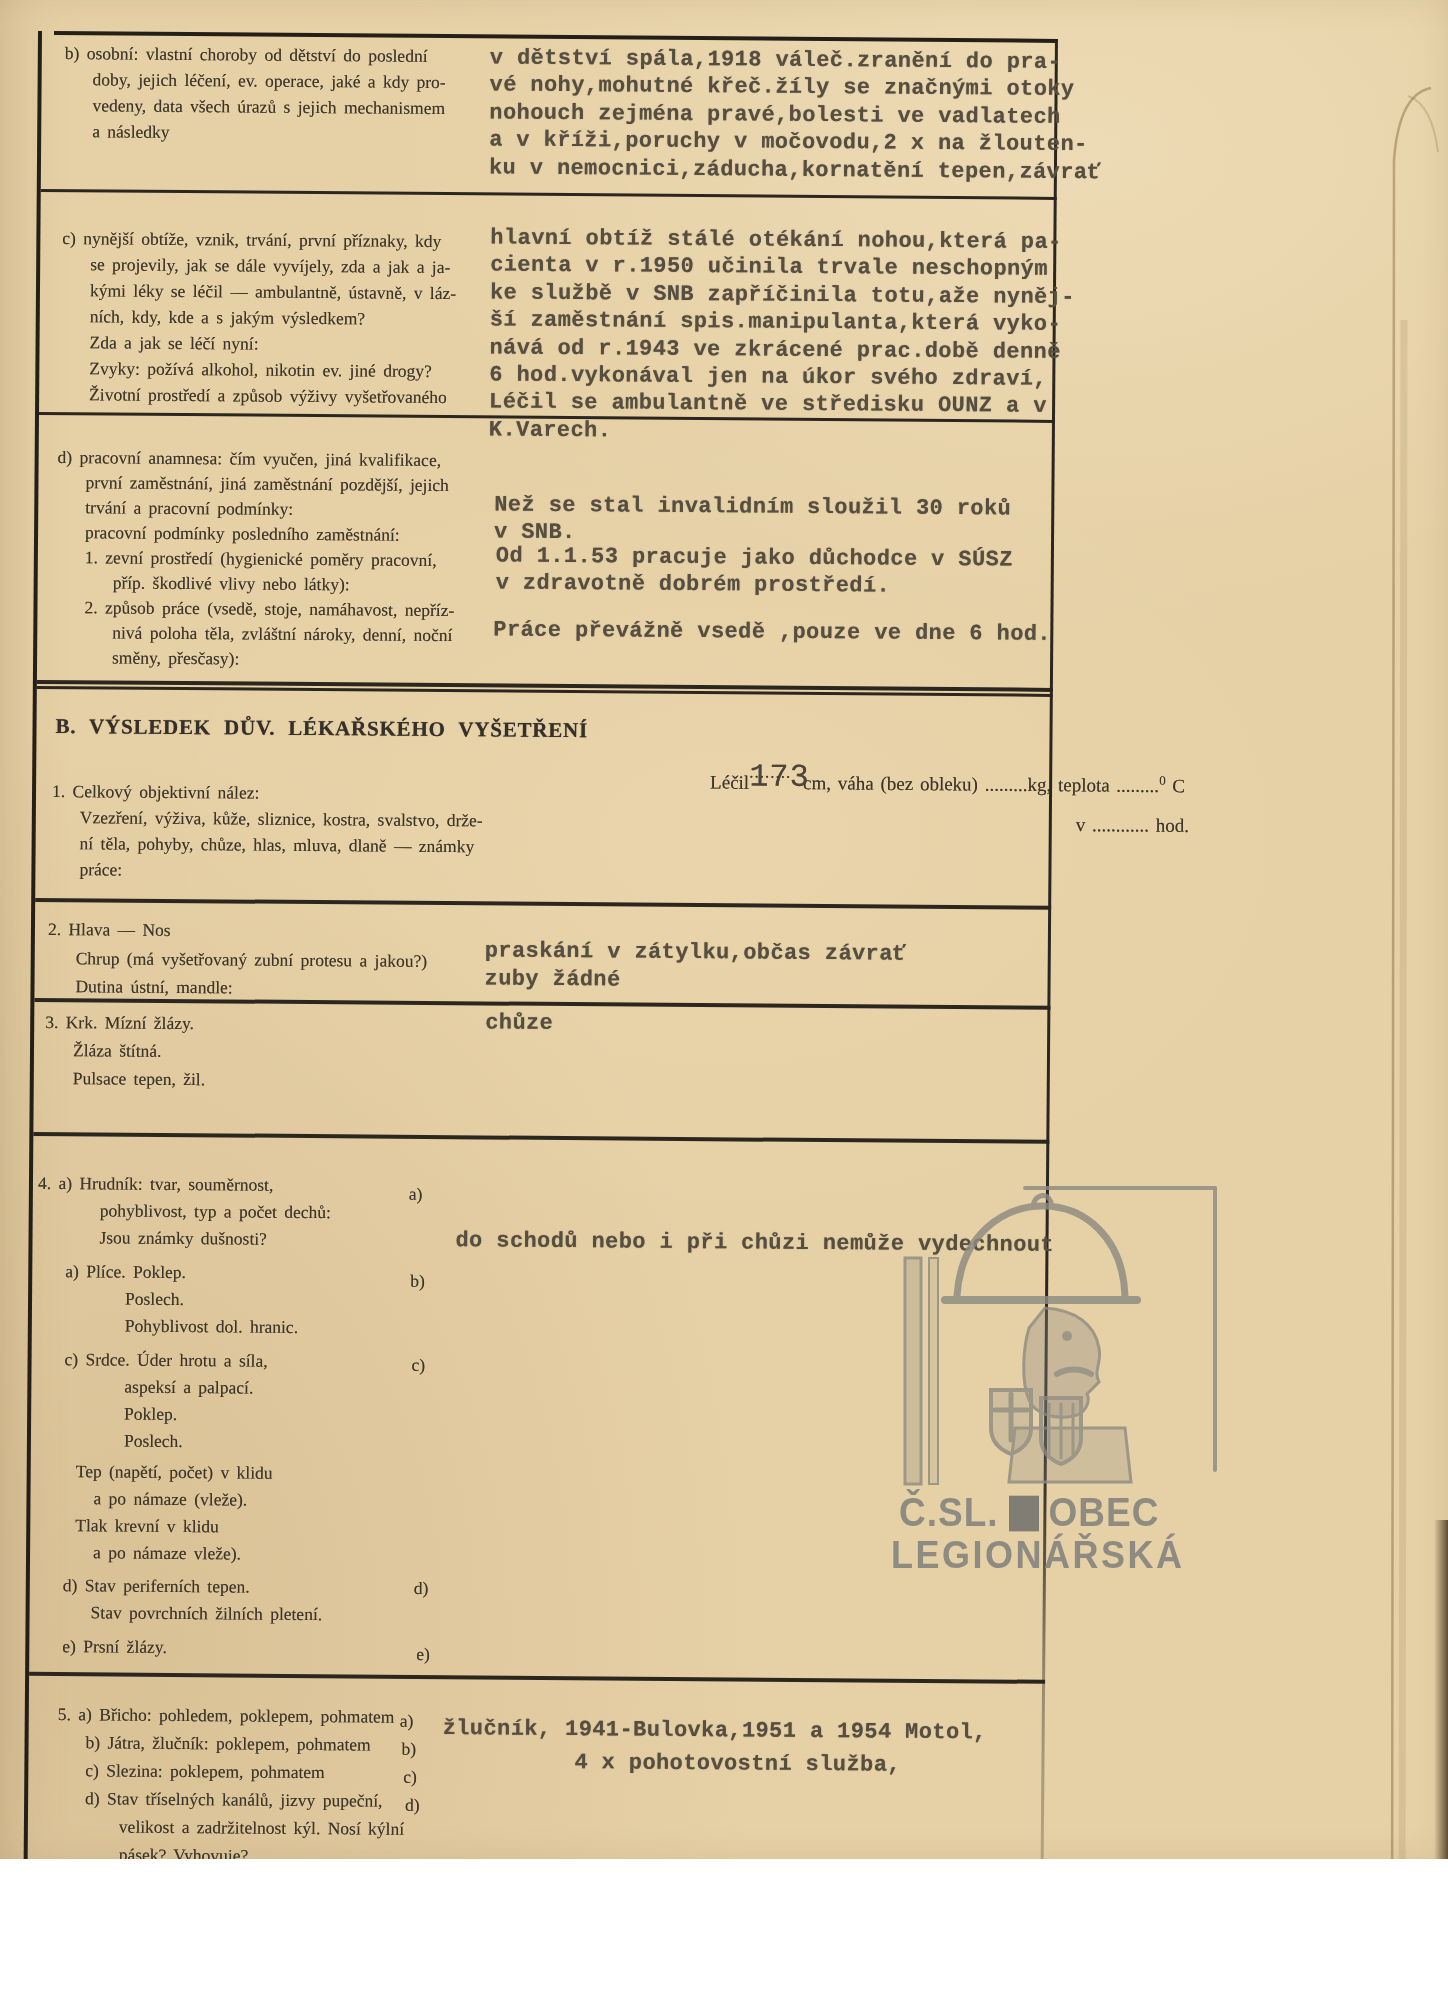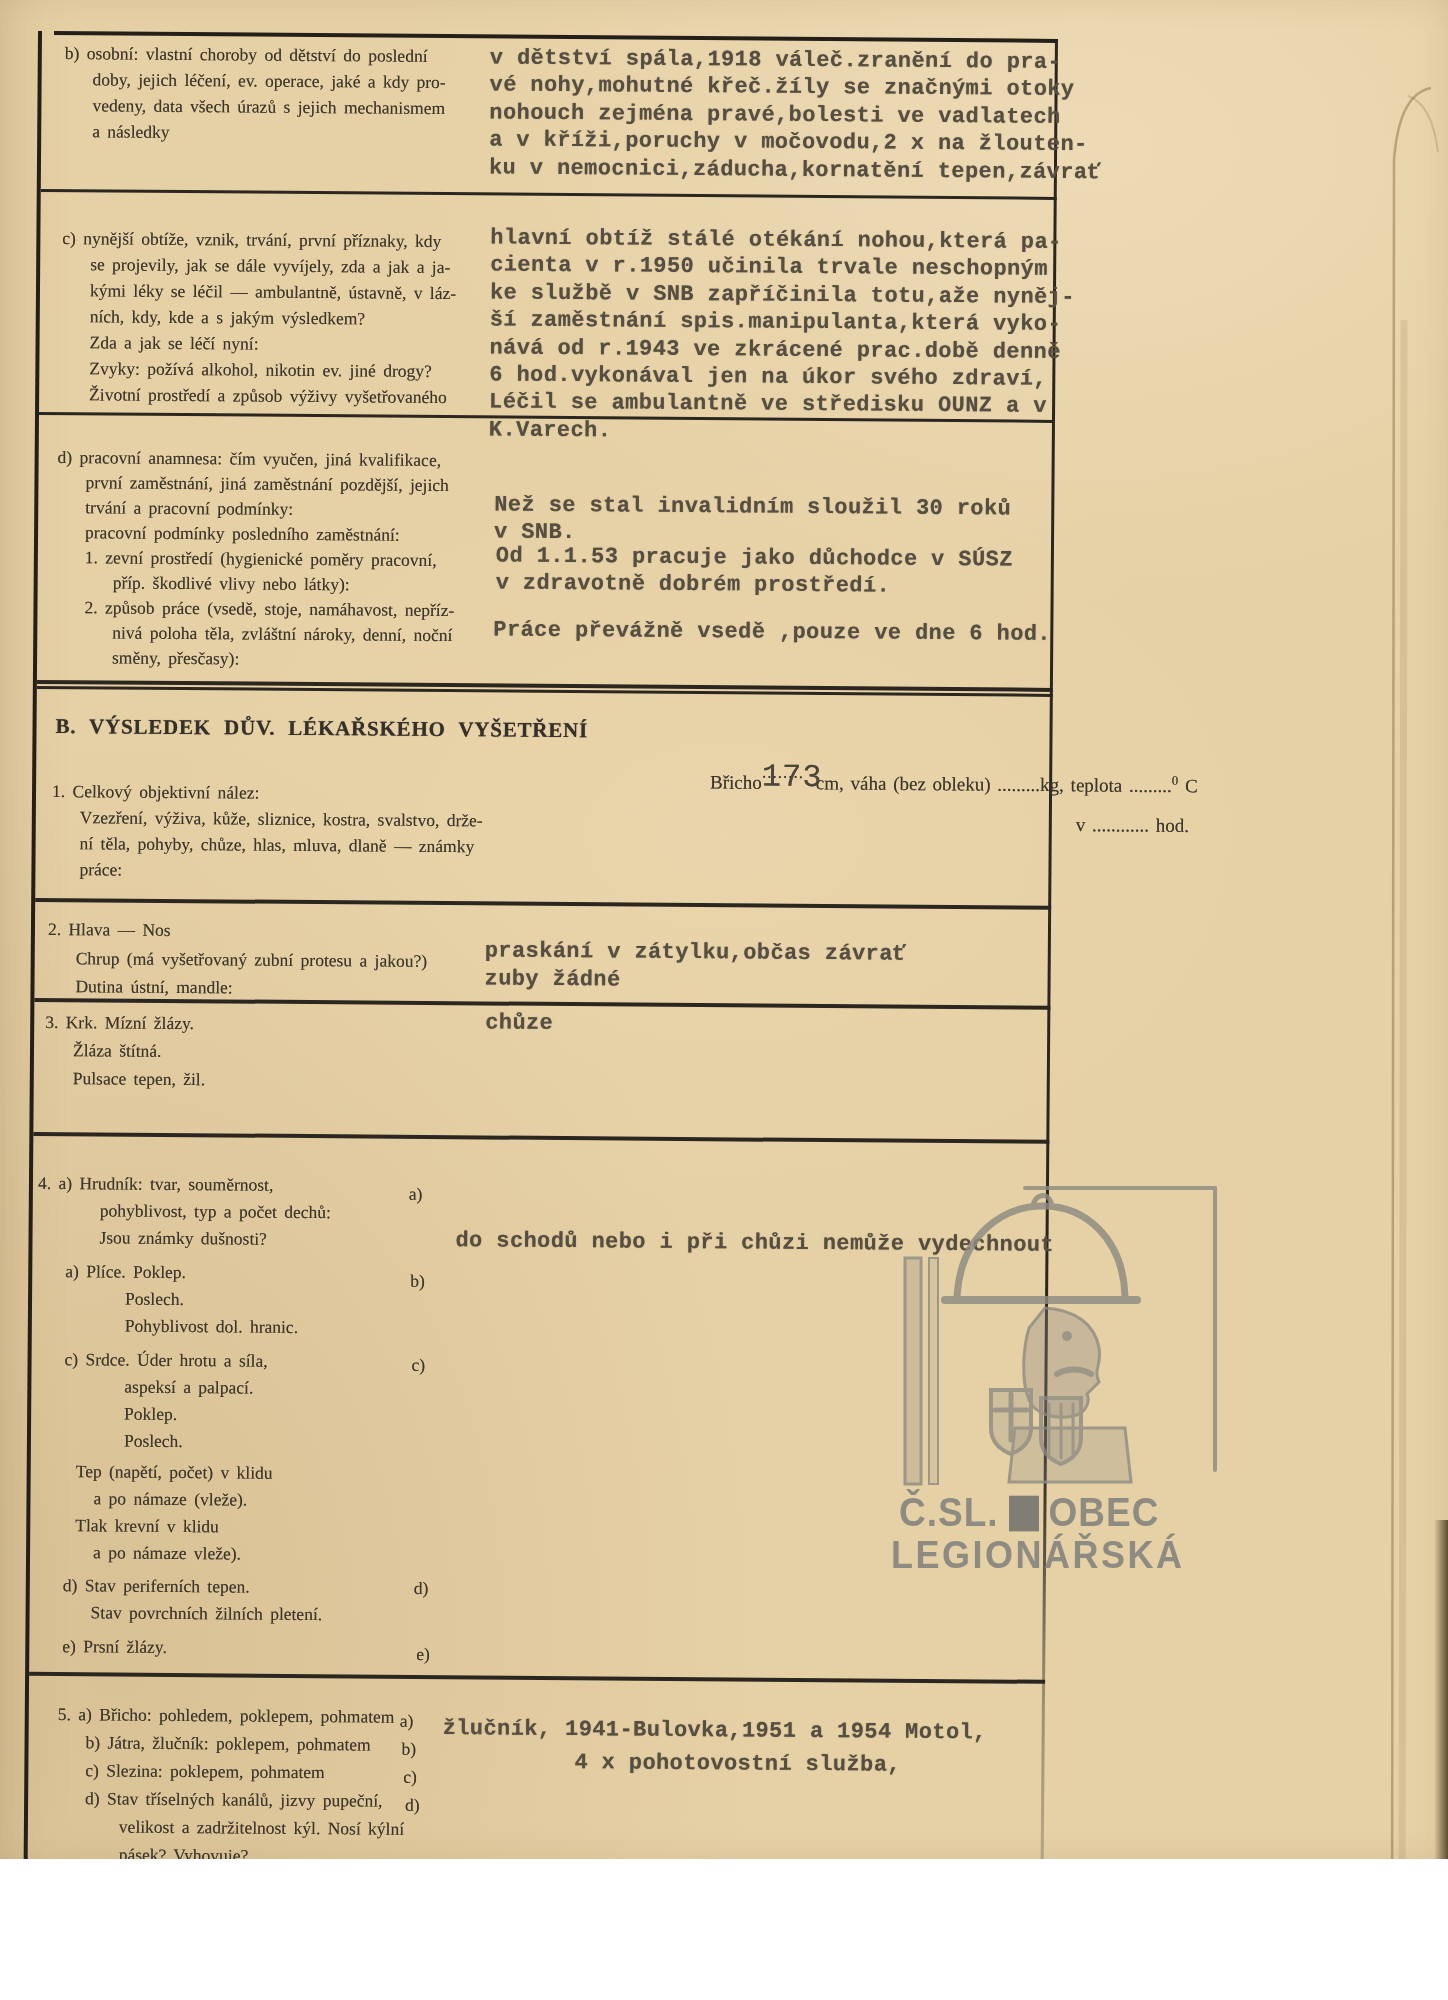--- a/index.html
+++ b/index.html
@@ -136,21 +136,21 @@
 
     <div class="serif bhdr pos" style="left:19px;top:680px">B. VÝSLEDEK DŮV. LÉKAŘSKÉHO VYŠETŘENÍ</div>
 
     <div class="serif pos" style="left:16px;top:745px">
       <div class="px0">1. Celkový objektivní nález:</div>
       <div class="px28">Vzezření, výživa, kůže, sliznice, kostra, svalstvo, drže-</div>
       <div class="px28">ní těla, pohyby, chůze, hlas, mluva, dlaně — známky</div>
       <div class="px28">práce:</div>
     </div>
     <div class="serif vyska pos" style="left:674px;top:726px">
-      <span>Břicho</span><span class="over-dots"><i class="dotrow">........</i><b class="typed173">173</b></span><span>cm, váha (bez obleku)  .........kg,  teplota  .........</span><span class="sup">0</span>&nbsp;<span>C</span>
+      <span>Léčil</span><span class="over-dots"><i class="dotrow">........</i><b class="typed173">173</b></span><span>cm, váha (bez obleku)  .........kg,  teplota  .........</span><span class="sup">0</span>&nbsp;<span>C</span>
     </div>
     <div class="serif vyska pos" style="left:1040px;top:771px">v ............  hod.</div>
 
     <div class="serif pos" style="left:13px;top:882px;line-height:28.5px">
       <div class="px0">2. Hlava — Nos</div>
       <div class="px28">Chrup (má vyšetřovaný zubní protesu a jakou?)</div>
       <div class="px28">Dutina ústní, mandle:</div>
     </div>
     <div class="typed pos" style="left:450px;top:901px;line-height:28px">
         <div>praskání v zátylku,občas závrať</div>

